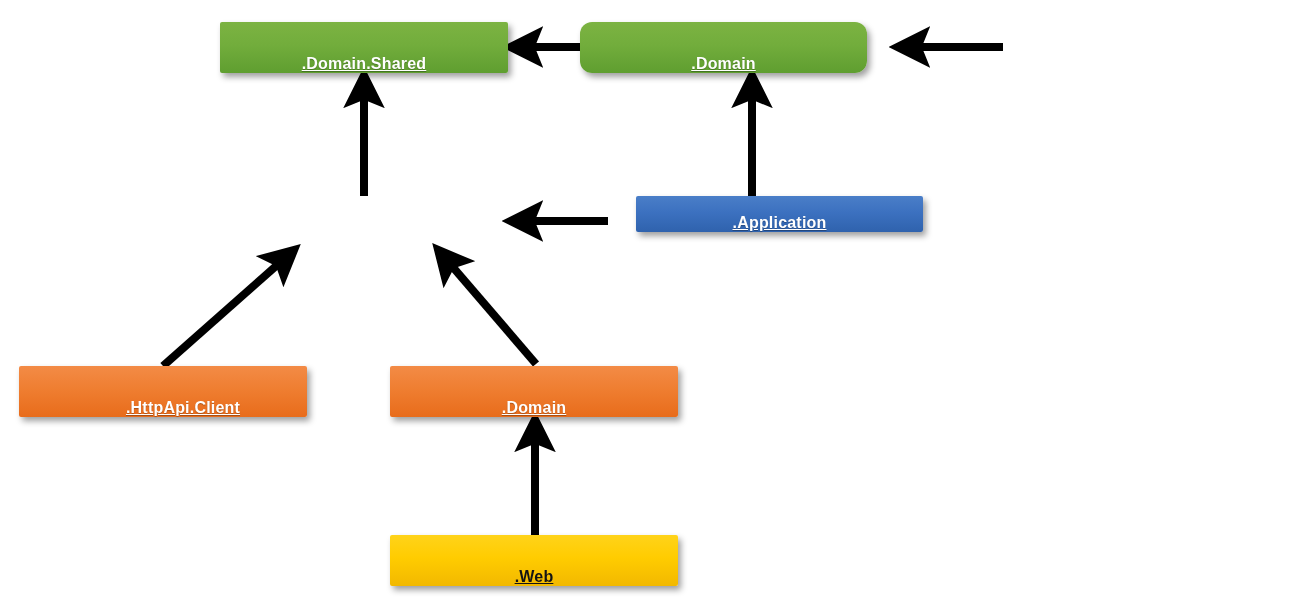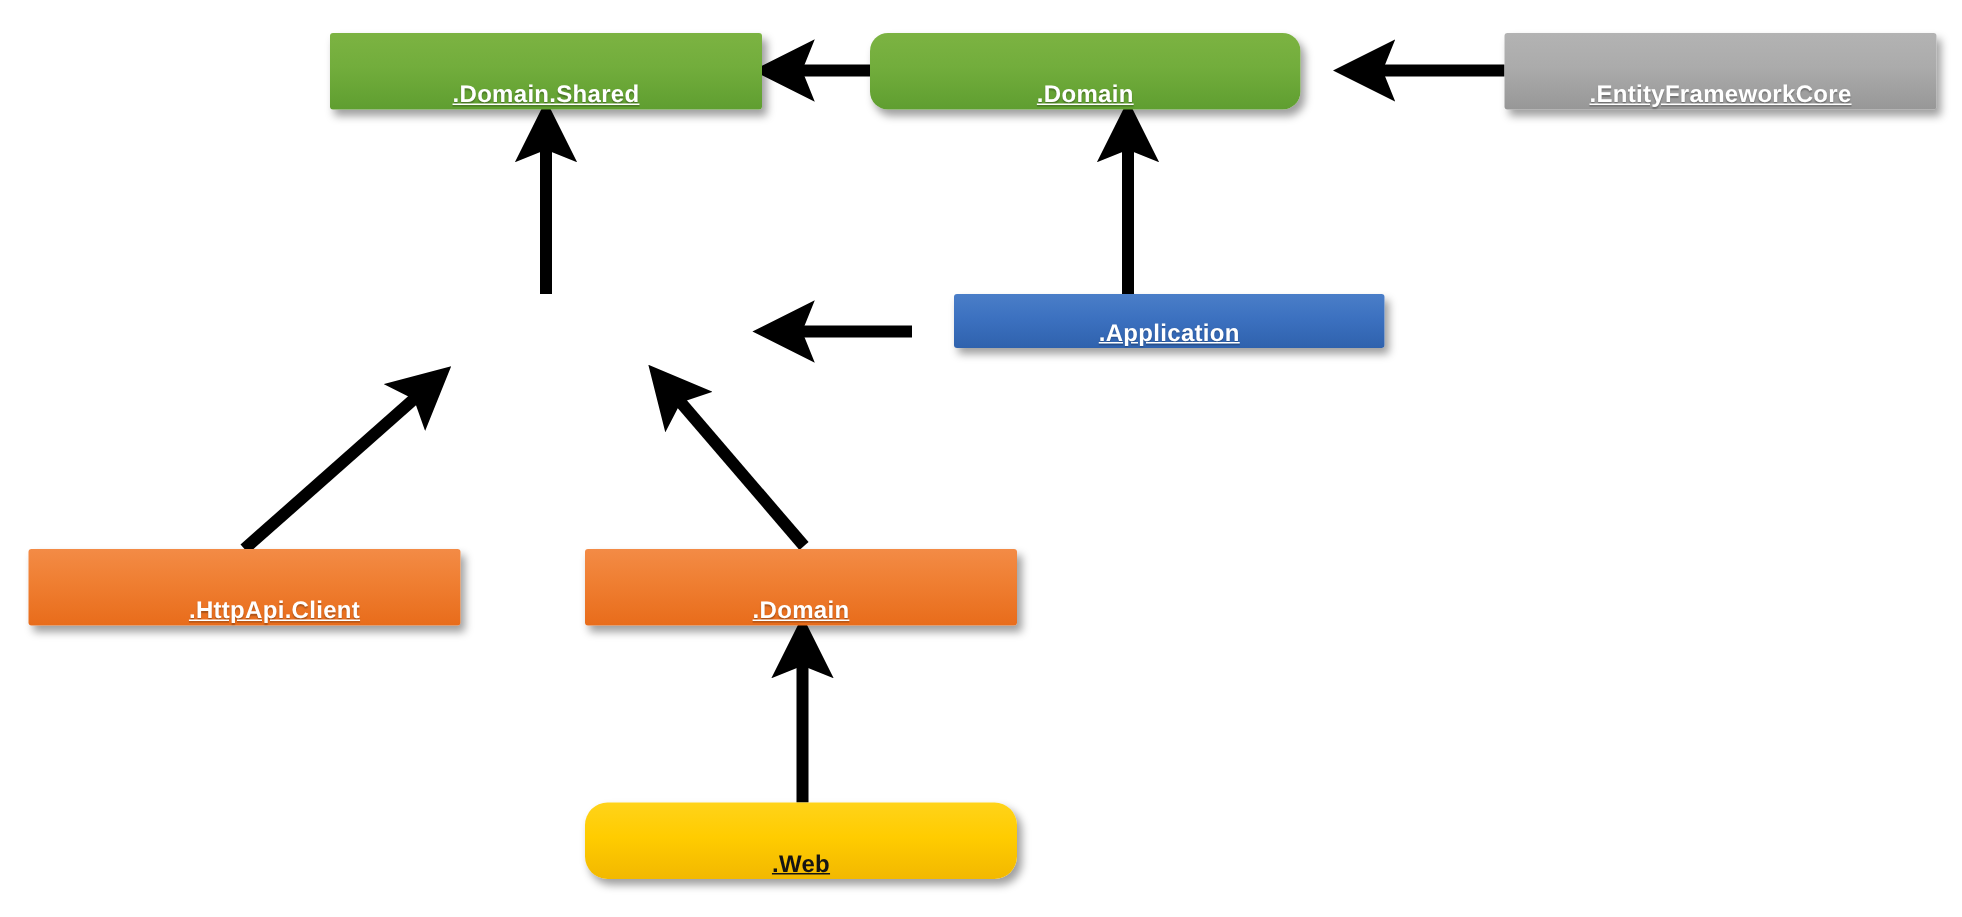--- a/index.html
+++ b/index.html
@@ -90,34 +90,31 @@
   </svg>
 
   <div class="node node-green" style="left: 220px; top: 22px; width: 288px; height: 51px;">
     <span class="node-label">.Domain.Shared</span>
   </div>
 
   <div class="node node-green" style="left: 580px; top: 22px; width: 287px; height: 51px; border-radius: 12px;">
     <span class="node-label">.Domain</span>
   </div>
 
-  <div class="node node-gray" style="left: 1003px; top: 22px; width: 288px; height: 51px;">
-    <span class="node-label">.EntityFrameworkCore</span>
-  </div>
 
 
   <div class="node node-blue" style="left: 636px; top: 196px; width: 287px; height: 36px;">
     <span class="node-label">.Application</span>
   </div>
 
   <div class="node node-orange" style="left: 19px; top: 366px; width: 288px; height: 51px; padding-left: 40px;">
     <span class="node-label">.HttpApi.Client</span>
   </div>
 
   <div class="node node-orange" style="left: 390px; top: 366px; width: 288px; height: 51px;">
     <span class="node-label">.Domain</span>
   </div>
 
-  <div class="node node-yellow" style="left: 390px; top: 535px; width: 288px; height: 51px; border-radius: 15px;">
+  <div class="node node-yellow" style="left: 390px; top: 535px; width: 288px; height: 51px;">
     <span class="node-label">.Web</span>
   </div>
 
 </div>
 
 </body></html>

